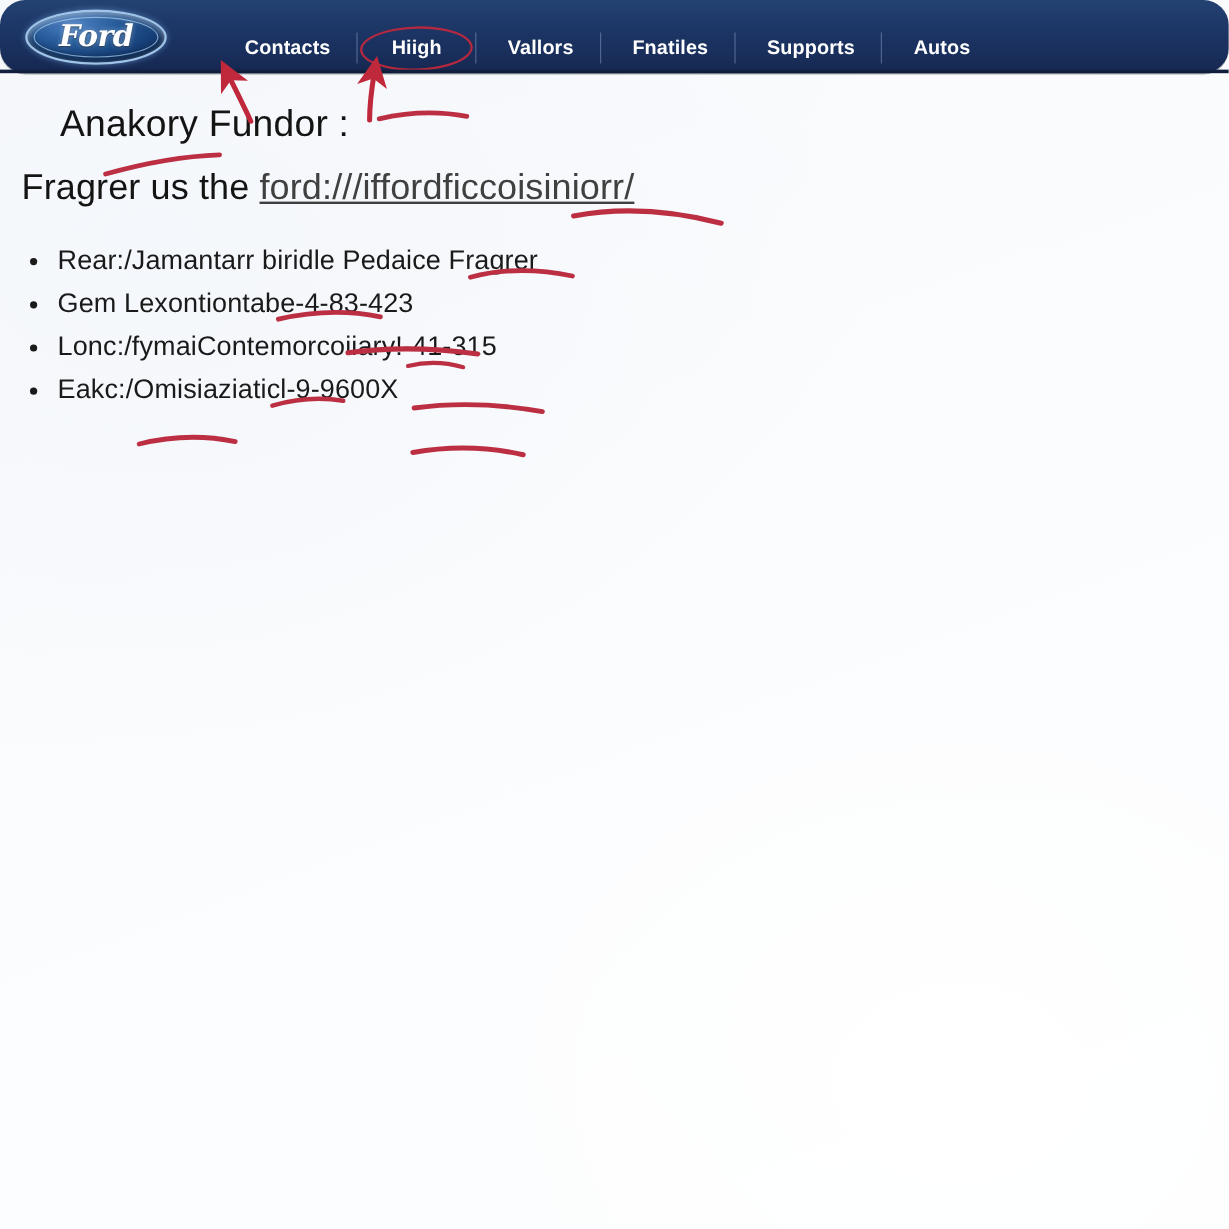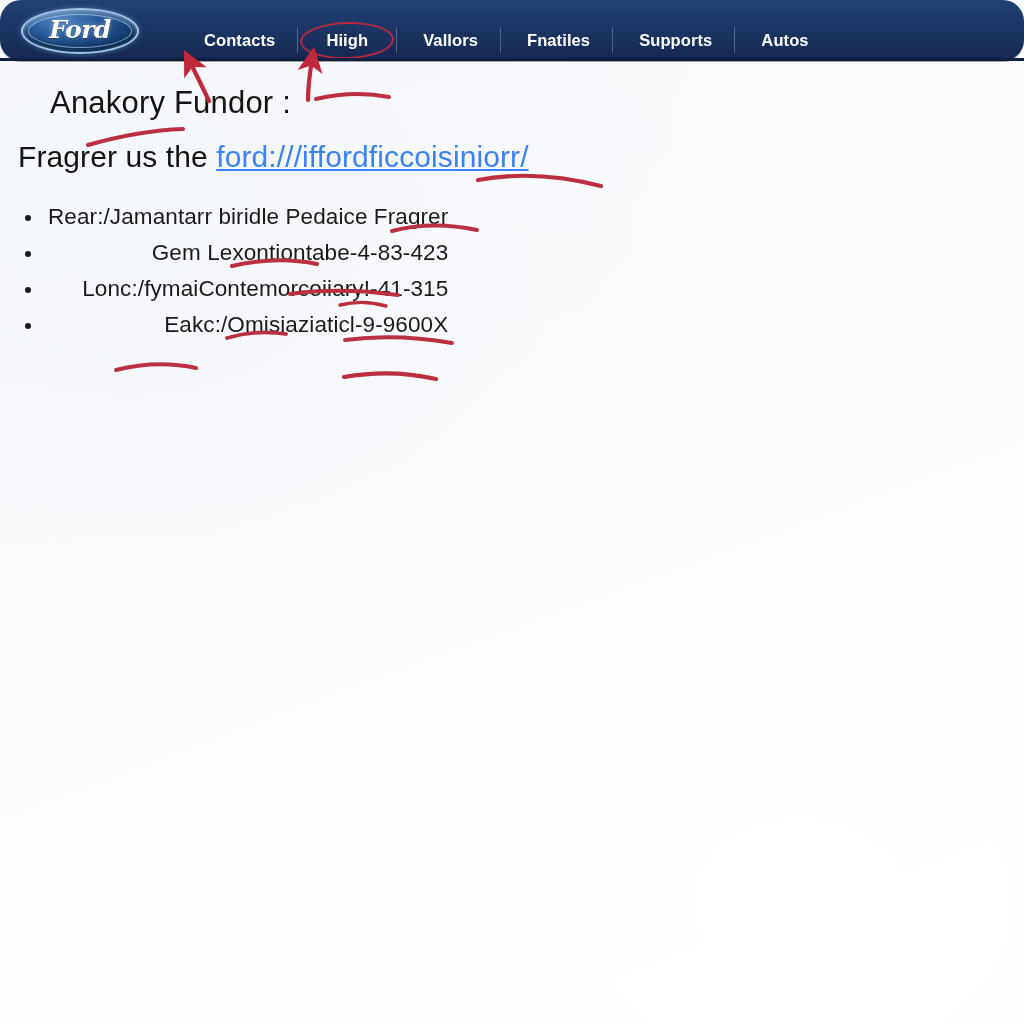--- a/index.html
+++ b/index.html
@@ -137,31 +137,30 @@
     position: absolute;
     left: 18px;
     top: 79px;
     font-size: 30px;
     color: #141414;
     font-weight: 400;
     letter-spacing: 0.1px;
     white-space: nowrap;
   }
   .subheading .link {
-    color: #3b82f6;
+    color: #404040;
     text-underline-offset: 2px;
     text-decoration-thickness: 1.6px;
   }
 
   .bullet-list {
     position: absolute;
     left: 22px;
     top: 138px;
     list-style: none;
-    text-align: right;
   }
   .bullet-list li {
     position: relative;
     font-size: 22.5px;
     color: #1a1a1a;
     line-height: 36px;
     padding-left: 26px;
     white-space: nowrap;
     letter-spacing: 0.1px;
   }

